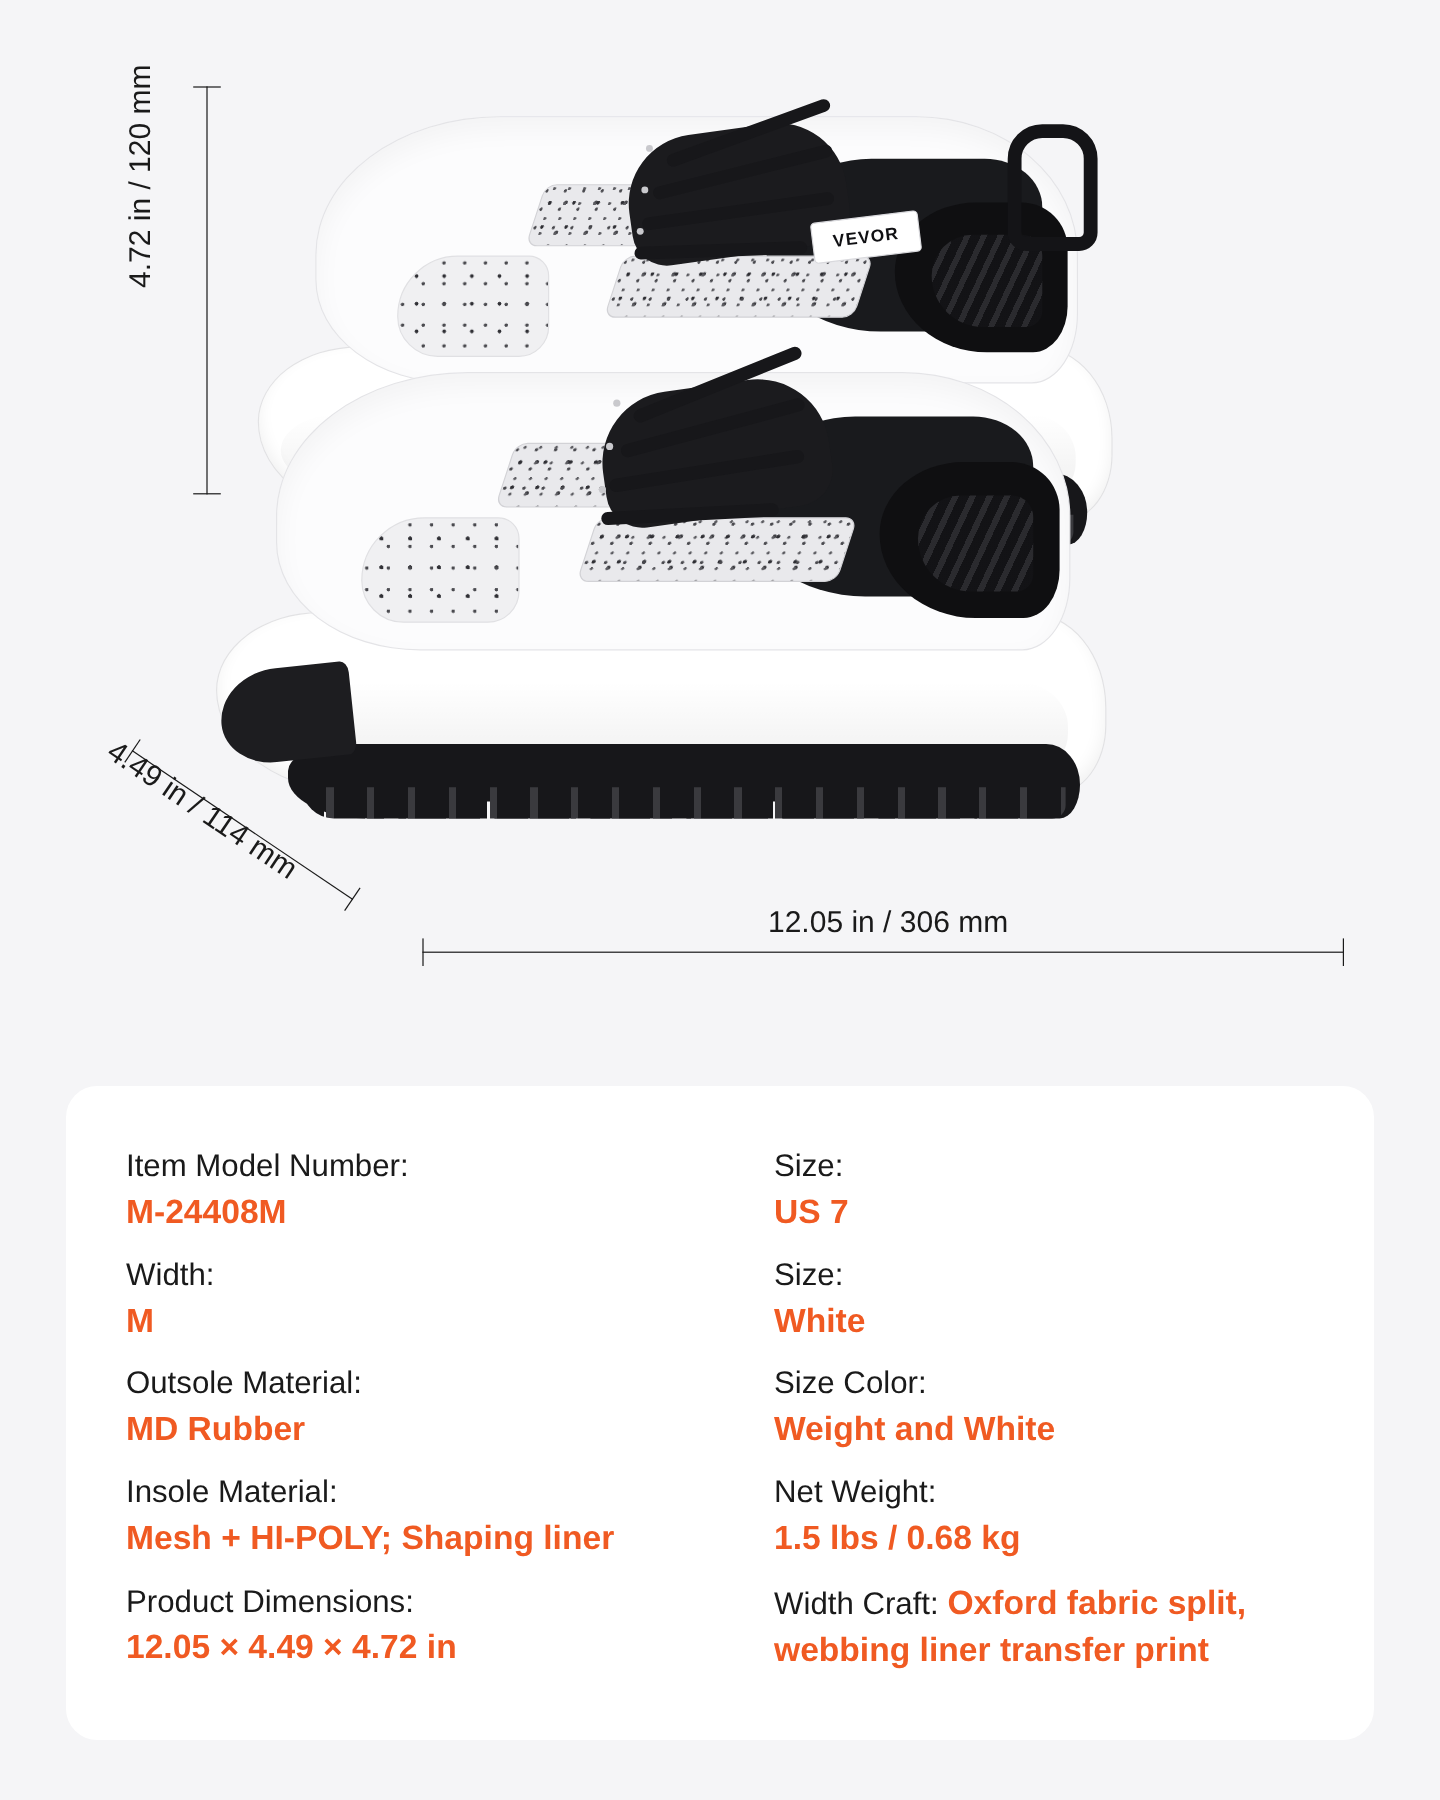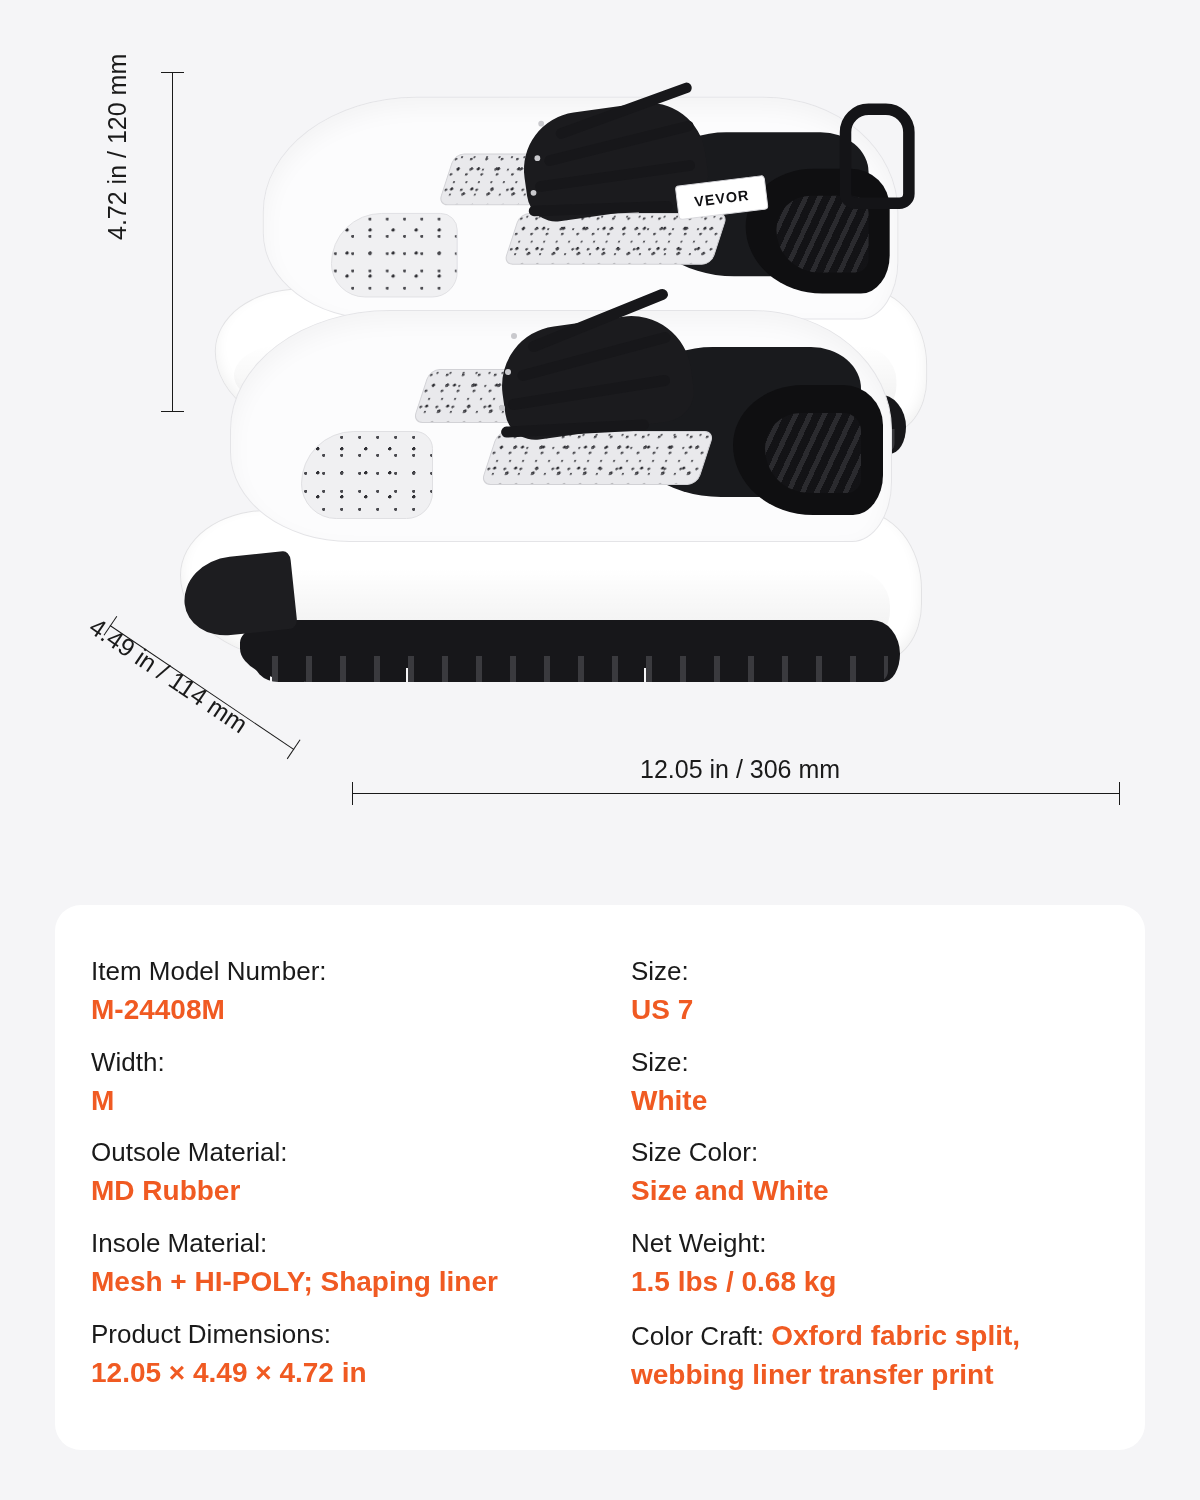--- a/index.html
+++ b/index.html
@@ -326,21 +326,21 @@
     position: absolute;
     left: 55px;
     top: 905px;
     width: 1090px;
     height: 545px;
     background: #ffffff;
     border-radius: 26px;
   }
   .spec-grid {
     position: absolute;
-    left: 36px;
+    left: 50px;
     top: 48px;
     width: 990px;
     display: grid;
     grid-template-columns: 540px 450px;
     column-gap: 0px;
     row-gap: 0px;
   }
   .spec-block {
     margin-bottom: 14px;
     line-height: 1.42;
@@ -469,25 +469,25 @@
       <div class="spec-block">
         <div class="spec-label">Size:</div>
         <div class="spec-value">US 7</div>
       </div>
       <div class="spec-block">
         <div class="spec-label">Size:</div>
         <div class="spec-value">White</div>
       </div>
       <div class="spec-block">
         <div class="spec-label">Size Color:</div>
-        <div class="spec-value">Size and White</div>
+        <div class="spec-value">Weight and White</div>
       </div>
       <div class="spec-block">
         <div class="spec-label">Net Weight:</div>
         <div class="spec-value">1.5 lbs / 0.68 kg</div>
       </div>
       <div class="spec-block spec-inline">
-        <span class="spec-label">Color Craft: </span><span class="spec-value">Oxford fabric split, webbing liner transfer print</span>
+        <span class="spec-label">Width Craft: </span><span class="spec-value">Oxford fabric split, webbing liner transfer print</span>
       </div>
     </div>
 
   </div>
 </div>
 
 </body></html>

